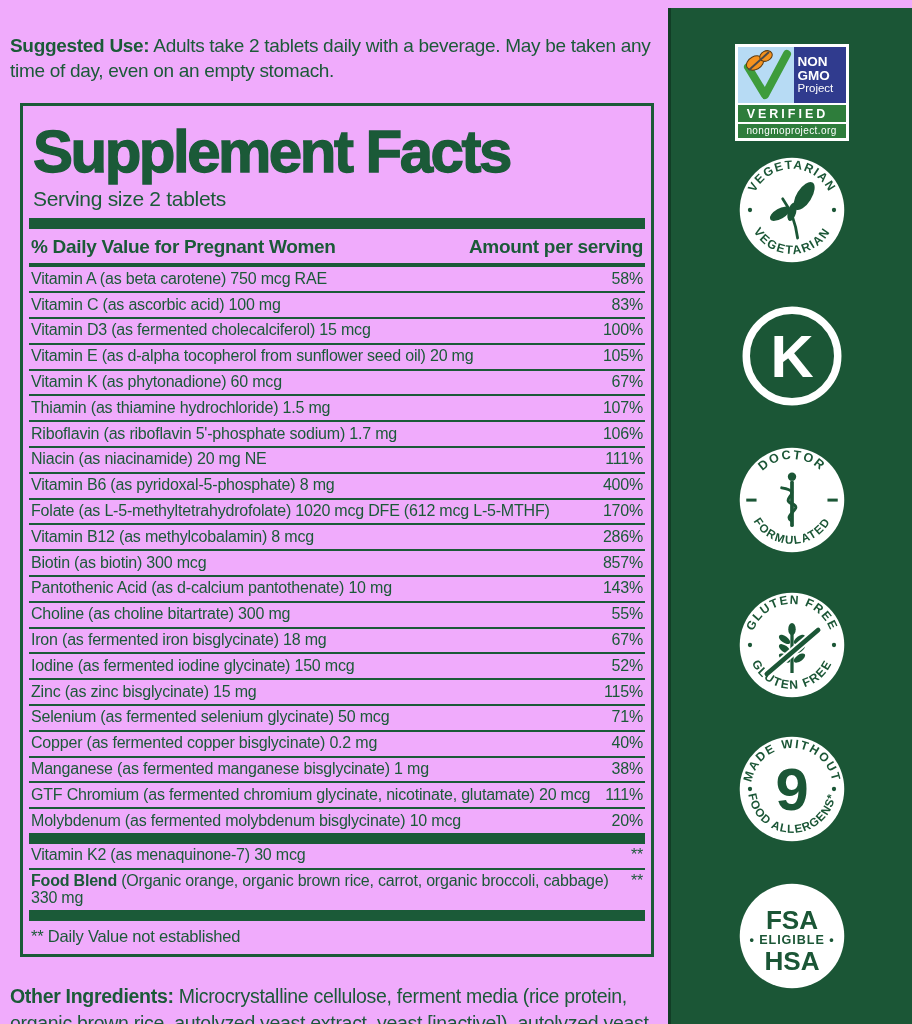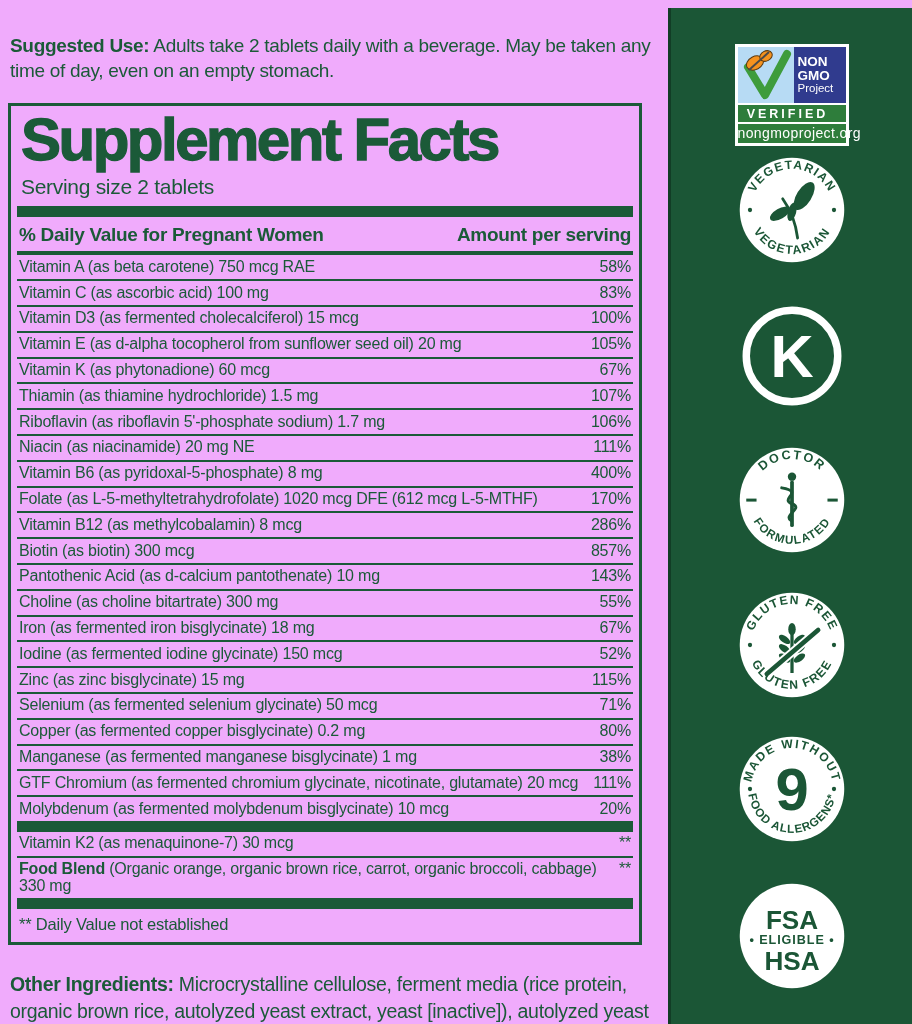--- a/index.html
+++ b/index.html
@@ -6,21 +6,21 @@
   html,body { width:912px; height:1024px; background:#ffffff; overflow:hidden; }
   .page { position:relative; width:912px; height:1024px; background:#f0abfc;
           font-family:"Liberation Sans", sans-serif; color:#1B5A38; }
 
   
   .content { position:absolute; left:0; top:0; width:668px; padding-top:34px; }
 
   .suggested { margin:0 14px 0 10px; font-size:19px; line-height:1.3; letter-spacing:-0.3px; }
   .suggested b { letter-spacing:-0.3px; }
 
-  .facts-box { margin:20px 0 0 8px; width:634px; border:3px solid #1B5A38; padding:0 6px 0 6px; }
+  .facts-box { margin:20px 0 0 20px; width:634px; border:3px solid #1B5A38; padding:12px 6px 0 6px; }
 
   .facts-title { font-size:60px; font-weight:900; letter-spacing:-2.5px; line-height:1.0;
                  margin:4px 0 0 4px; -webkit-text-stroke:1.3px #1B5A38; }
   .serving { font-size:21px; letter-spacing:-0.3px; margin:5px 0 7px 4px; }
 
   .gbar { height:11px; background:#1B5A38; }
 
   .thead { display:flex; justify-content:space-between; font-weight:bold; font-size:19px;
            letter-spacing:-0.3px; padding:7px 2px 5px 2px; border-bottom:4px solid #1B5A38; }
 
@@ -49,21 +49,21 @@
   .ngmo-top { display:flex; height:56px; }
   .ngmo-sky { width:56px; background:#B7DBF4; }
   .ngmo-sky svg { width:56px; height:56px; }
   .ngmo-navy { width:52px; background:#303B8E; color:#fff; display:flex; flex-direction:column;
                justify-content:center; padding-left:4px; }
   .ngmo-navy .l1 { font-size:13.5px; font-weight:bold; line-height:1.02; }
   .ngmo-navy .l3 { font-size:11.5px; line-height:1.1; }
   .ngmo-verified { margin-top:2px; background:#2E7D3B; color:#fff; text-align:center;
                    font-size:12.5px; font-weight:bold; letter-spacing:3px; padding:2px 8px 1px 0; }
   .ngmo-url { margin-top:2px; background:#2E7D3B; color:#fff; text-align:center;
-              font-size:14px; letter-spacing:0.4px; padding:1px 0 2px 0; }
+              font-size:10px; letter-spacing:0.4px; padding:1px 0 2px 0; }
 </style>
 </head>
 <body>
 
 <div class="page">
 
   <div class="content">
 
     <p class="suggested"><b>Suggested Use:</b>
       <span>Adults take 2 tablets daily with a beverage. May be taken any time of day, even on an empty stomach.</span></p>
@@ -165,21 +165,21 @@
       <span class="rdv">115%</span>
     </div>
 
     <div class="row">
       <span class="rtext"><b class="rbold"></b><span class="rname">Selenium (as fermented selenium glycinate) 50 mcg</span></span>
       <span class="rdv">71%</span>
     </div>
 
     <div class="row">
       <span class="rtext"><b class="rbold"></b><span class="rname">Copper (as fermented copper bisglycinate) 0.2 mg</span></span>
-      <span class="rdv">80%</span>
+      <span class="rdv">40%</span>
     </div>
 
     <div class="row">
       <span class="rtext"><b class="rbold"></b><span class="rname">Manganese (as fermented manganese bisglycinate) 1 mg</span></span>
       <span class="rdv">38%</span>
     </div>
 
     <div class="row">
       <span class="rtext"><b class="rbold"></b><span class="rname">GTF Chromium (as fermented chromium glycinate, nicotinate, glutamate) 20 mcg</span></span>
       <span class="rdv">111%</span>

